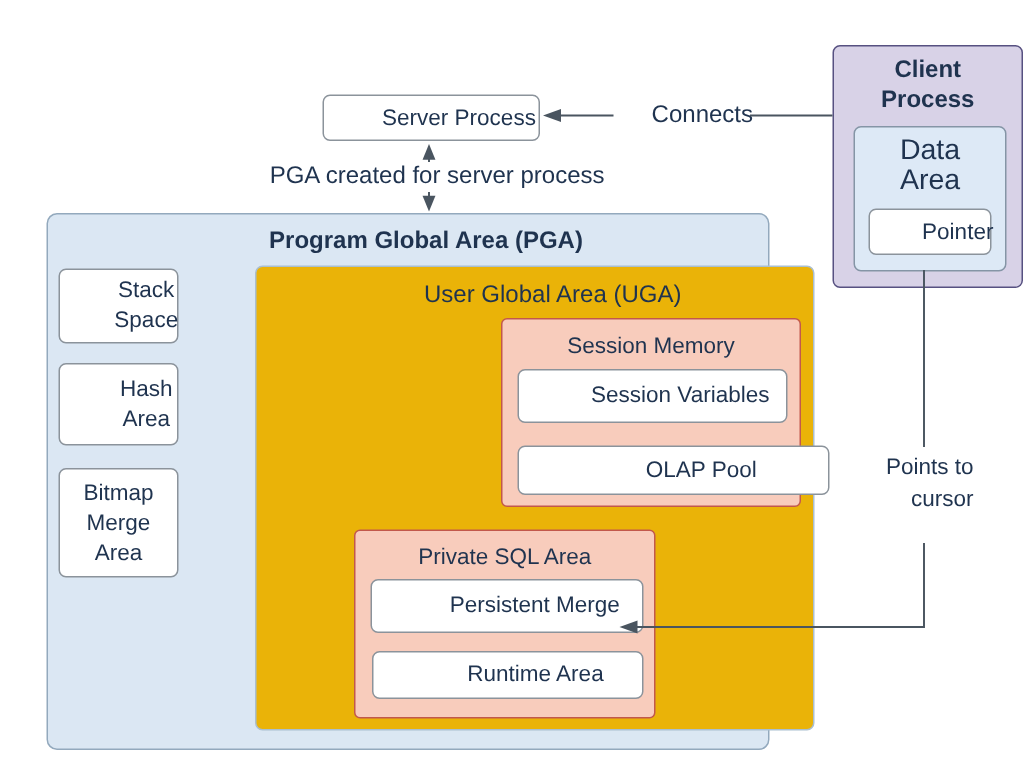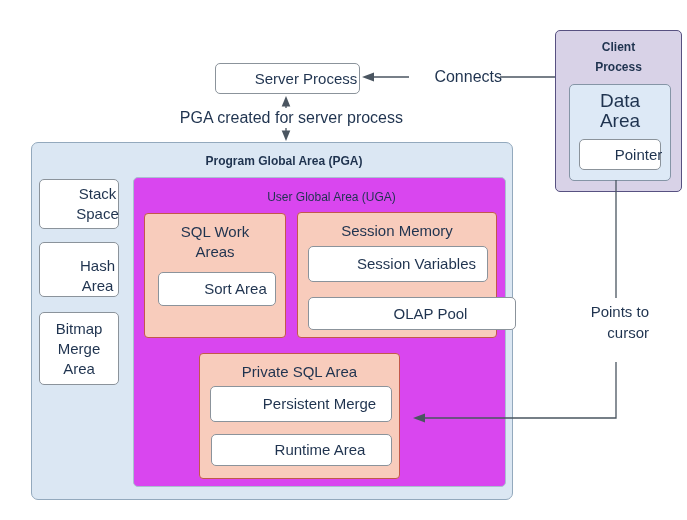--- a/index.html
+++ b/index.html
@@ -13,28 +13,28 @@
     display:flex; align-items:center; justify-content:center;
     text-align:center; border-radius:5px; font-size:15px; line-height:20px;padding-left:37px;
   }
   .white-box { background:#ffffff; border:1.2px solid #8b939b; }
   .salmon-box {
     position:absolute; box-sizing:border-box;
     background:#f8ccbc; border:1.3px solid #c2584c; border-radius:4px;
     text-align:center;
   }
   .salmon-title { padding-top:8px; font-size:15px; line-height:20px; }
-  .container-title { text-align:center; font-size:12px; line-height:20px; }
+  .container-title { text-align:center; font-size:16px; line-height:20px; }
   .pga {
     position:absolute; box-sizing:border-box;
     background:#dbe7f3; border:1.3px solid #93a9bd; border-radius:7px;
   }
   .uga {
     position:absolute; box-sizing:border-box;
-    background:#d946ef; border:1.2px solid #aabfd0; border-radius:5px;
+    background:#eab308; border:1.2px solid #aabfd0; border-radius:5px;margin-left:37px;
   }
   .client {
     position:absolute; box-sizing:border-box;
     background:#d8d2e7; border:1.4px solid #575181; border-radius:5px;
     text-align:center;
   }
   .dataarea {
     position:absolute; box-sizing:border-box;
     background:#dde9f6; border:1.2px solid #8595a6; border-radius:5px;
     text-align:center;
@@ -55,36 +55,30 @@
   <div class="lbl" style="left:410px; top:68px; width:92px;">Connects</div>
 
   <div class="lbl" style="left:155px; top:109px; width:248px;">PGA created for server process</div>
 
   <div class="pga" style="left:31px; top:142px; width:482px; height:358px;">
     <div class="container-title bold abs" style="left:0; top:8px; width:100%;">Program Global Area (PGA)</div>
 
     <div class="box white-box" style="left:7px; top:36px; width:80px; height:50px;">
       <span>Stack Space</span>
     </div>
-    <div class="box white-box" style="left:7px; top:99px; width:80px; height:55px;align-items:flex-end;">
+    <div class="box white-box" style="left:7px; top:99px; width:80px; height:55px;">
       <span>Hash Area</span>
     </div>
     <div class="box white-box" style="left:7px; top:169px; width:80px; height:73px; padding:16px 10px;">
       <span>Bitmap Merge Area</span>
     </div>
 
     <div class="uga" style="left:101px; top:34px; width:373px; height:310px;">
       <div class="container-title abs" style="left:0; top:9px; width:100%;">User Global Area (UGA)</div>
 
-      <div class="salmon-box" style="left:10px; top:35px; width:142px; height:125px;">
-        <div class="salmon-title" style="width:100px; margin:0 auto;">SQL Work Areas</div>
-        <div class="box white-box" style="left:13px; top:58px; width:118px; height:34px;">
-          <span>Sort Area</span>
-        </div>
-      </div>
 
       <div class="salmon-box" style="left:163px; top:34px; width:200px; height:126px;">
         <div class="salmon-title">Session Memory</div>
         <div class="box white-box" style="left:10px; top:33px; width:180px; height:36px;">
           <span>Session Variables</span>
         </div>
         <div class="box white-box" style="left:10px; top:84px; width:208px; height:33px;">
           <span>OLAP Pool</span>
         </div>
       </div>

